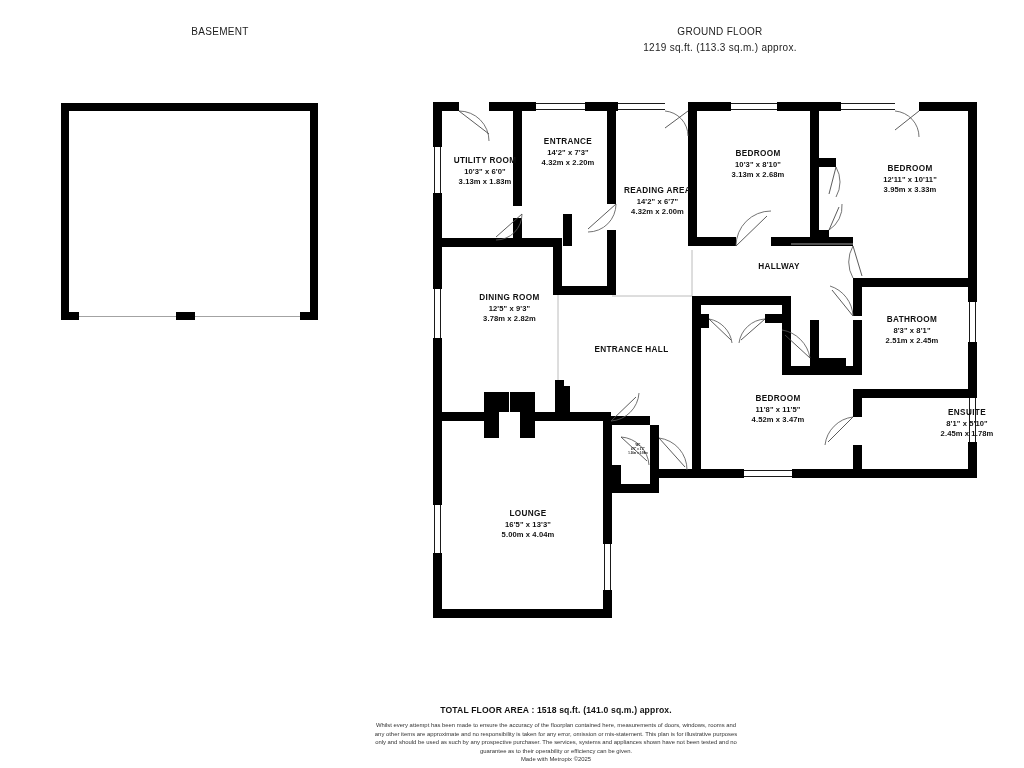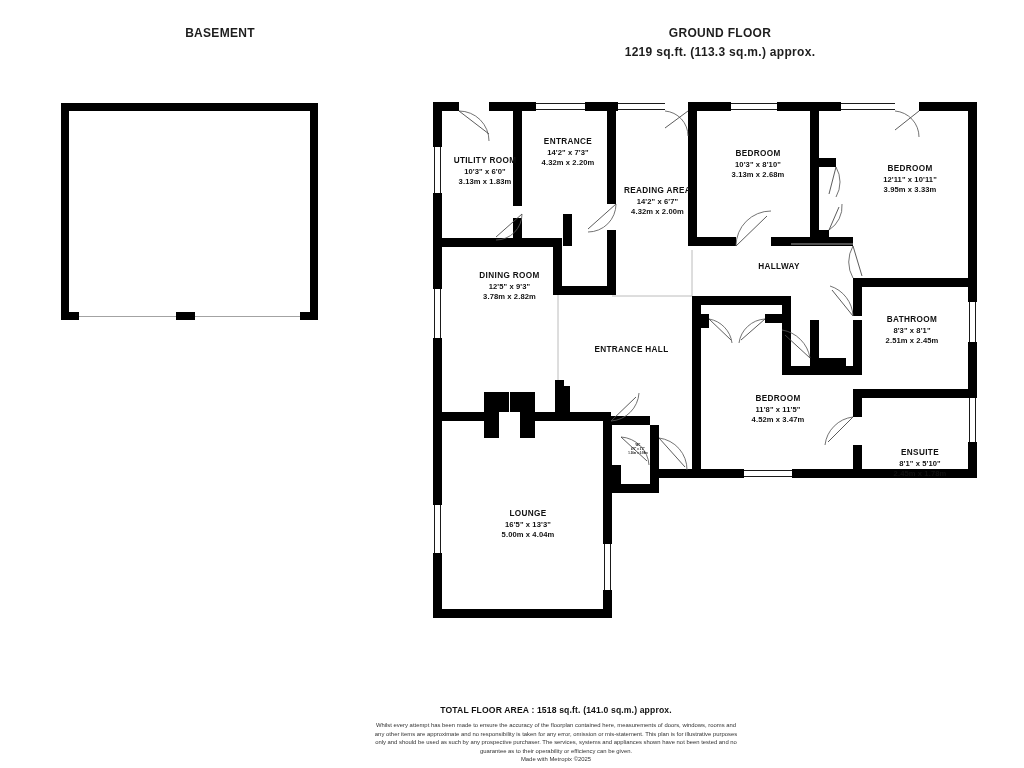--- a/index.html
+++ b/index.html
@@ -15,22 +15,22 @@
     color: #1a1a1a;
     overflow: hidden;
   }
   #floorplan-root {
     position: absolute;
     inset: 0;
   }
   .plan-title {
     position: absolute;
     text-align: center;
-    font-size: 12px;
-    font-weight: 700;
+    font-size: 10px;
+    font-weight: 400;
     letter-spacing: 0.3px;
     color: #1d1d1d;
     line-height: 1.55;
   }
   .plan-title .t-name { display: block; }
   .plan-title .t-area { display: block; }
 
   svg.plan-svg {
     position: absolute;
     left: 0;
@@ -364,37 +364,37 @@
   <div class="room-label no-dims" style="left:724px; top:262px; width:110px;">
     <span class="r-name">HALLWAY</span>
   </div>
 
   <div class="room-label" style="left:856px; top:315px; width:112px;">
     <span class="r-name">BATHROOM</span>
     <span class="r-imp">8'3"  x 8'1"</span>
     <span class="r-met">2.51m  x 2.45m</span>
   </div>
 
-  <div class="room-label" style="left:452px; top:271px; width:115px;">
+  <div class="room-label" style="left:452px; top:293px; width:115px;">
     <span class="r-name">DINING ROOM</span>
     <span class="r-imp">12'5"  x 9'3"</span>
     <span class="r-met">3.78m  x 2.82m</span>
   </div>
 
   <div class="room-label no-dims" style="left:574px; top:345px; width:115px;">
     <span class="r-name">ENTRANCE HALL</span>
   </div>
 
   <div class="room-label" style="left:722px; top:394px; width:112px;">
     <span class="r-name">BEDROOM</span>
     <span class="r-imp">11'8"  x 11'5"</span>
     <span class="r-met">4.52m  x 3.47m</span>
   </div>
 
-  <div class="room-label" style="left:866px; top:408px; width:108px;margin-top:40px;">
+  <div class="room-label" style="left:913px; top:408px; width:108px;">
     <span class="r-name">ENSUITE</span>
     <span class="r-imp">8'1"  x 5'10"</span>
     <span class="r-met">2.45m  x 1.78m</span>
   </div>
 
   <div class="room-label tiny" style="left:613px; top:444px; width:50px;">
     <span class="r-name">WC</span>
     <span class="r-imp">4'5"  x 3'2"</span>
     <span class="r-met">1.36m  x 0.98m</span>
   </div>

